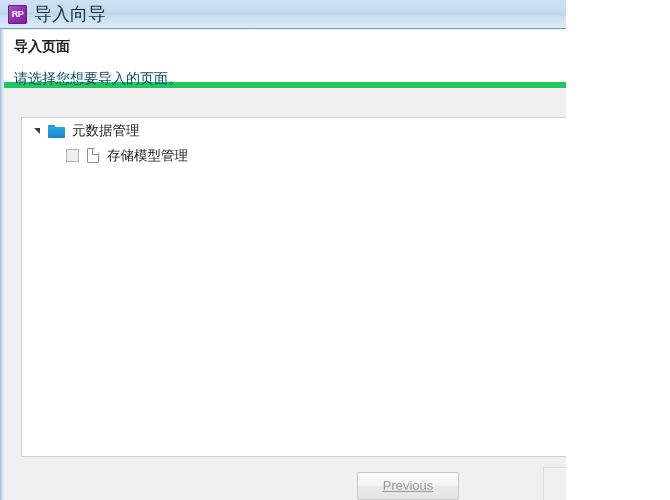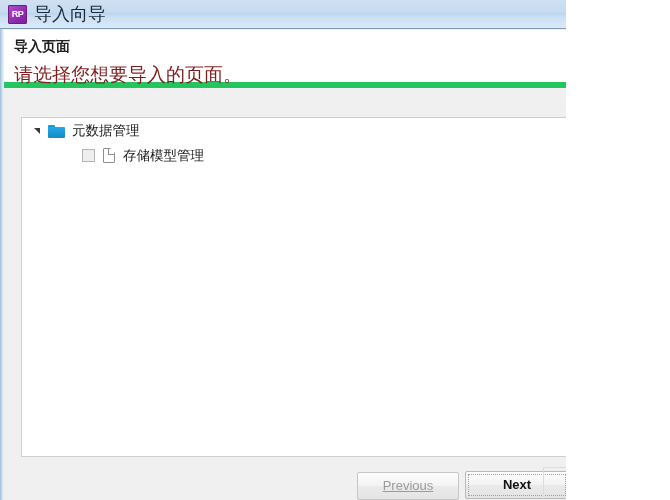--- a/index.html
+++ b/index.html
@@ -129,23 +129,23 @@
     position: absolute;
     left: 10px; top: 8px;
     font-size: 14px;
     font-weight: bold;
     color: #202020;
     white-space: nowrap;
     font-family: "DejaVu Sans", "Liberation Sans", sans-serif;
   }
   #header-subtitle {
     position: absolute;
-    left: 10px; top: 32px;
-    font-size: 19px;
-    color: #7f1d1d;
+    left: 10px; top: 40px;
+    font-size: 14px;
+    color: #0c4a6e;
     white-space: nowrap;
     font-family: "DejaVu Sans", "Liberation Sans", sans-serif;
   }
 
   
   #body-area {
     position: absolute;
     left: 4px; top: 89px;
     width: 666px;
     height: 411px;
@@ -168,21 +168,21 @@
     position: relative;
     height: 25px;
     display: flex;
     align-items: center;
     white-space: nowrap;
     font-size: 13.5px;
     color: #1a1a1a;
     font-family: "DejaVu Sans", "Liberation Sans", sans-serif;
   }
   .tree-row.level-0 { padding-left: 10px; }
-  .tree-row.level-1 { padding-left: 60px; }
+  .tree-row.level-1 { padding-left: 44px; }
 
   .twisty {
     width: 14px; height: 14px;
     position: relative;
     flex: 0 0 14px;
     margin-right: 2px;
   }
   .twisty::before {
     content: "";
     position: absolute;
@@ -473,21 +473,20 @@
       </div>
 
     </div>
 
   </div>
 
   <div id="red-ellipse"></div>
 
   <div class="dlg-button" id="btn-previous">Previous</div>
 
-  <div class="dlg-button" id="btn-next">Next</div>
 
   <div class="dlg-button" id="btn-cancel">取消</div>
 
   <div id="overlay-frame"></div>
   <div id="overlay-artifact-2"></div>
   <div id="overlay-artifact"></div>
   <div id="overlay-artifact-3"></div>
 
 </div>
 

